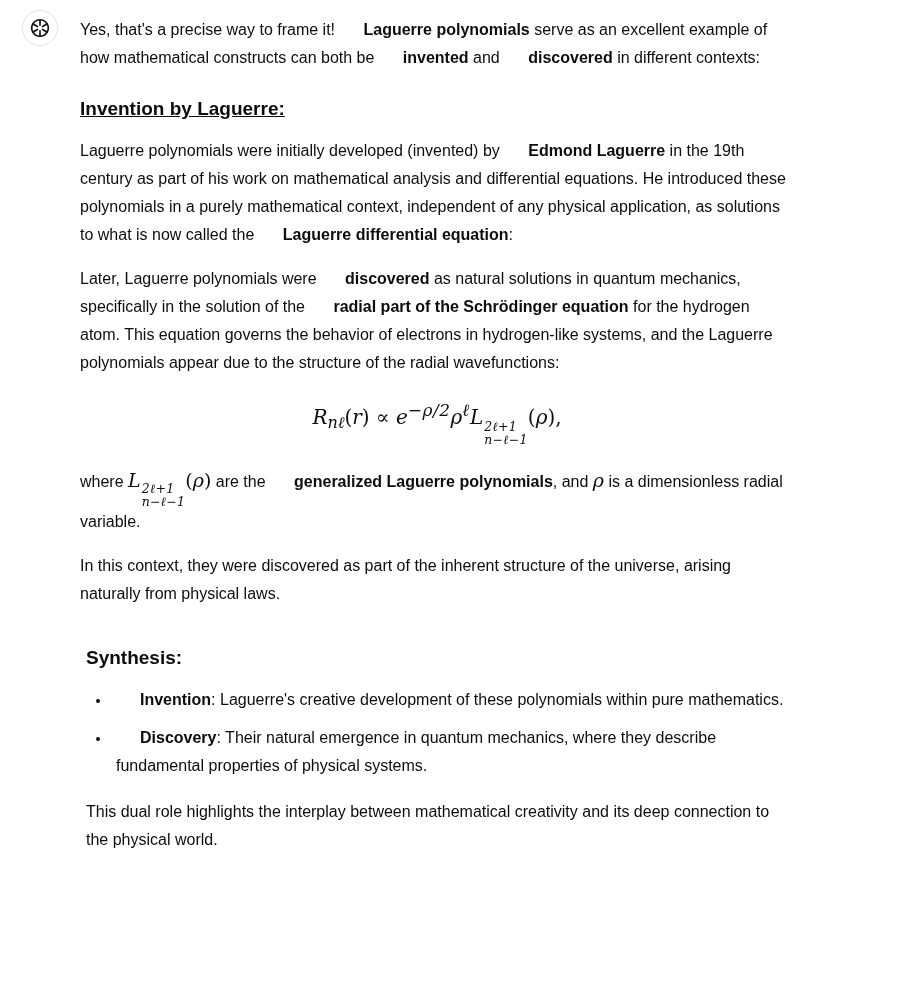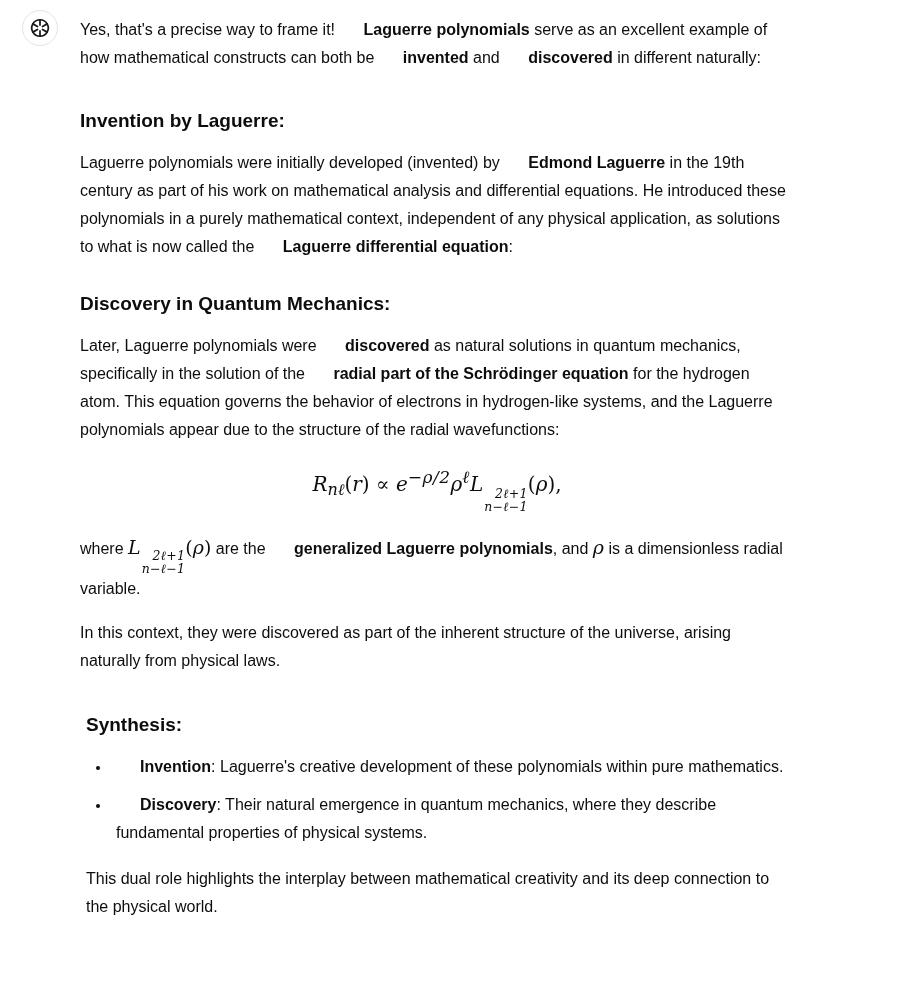--- a/index.html
+++ b/index.html
@@ -26,21 +26,21 @@
   
   .eq {
     text-align: center; font-family: "DejaVu Serif", "Liberation Serif", serif;
     font-size: 20px; line-height: 34px; margin: 16px 0 20px 0; white-space: nowrap;
   }
   .v { font-style: italic; }
   .sup { font-size: 17px; vertical-align: 8px; letter-spacing: 0.5px; }
   .sub { font-size: 16px; vertical-align: -4px; }
   .pr { font-size: 17px; letter-spacing: -1px; }
   .ss {
-    display: inline-flex; flex-direction: column; text-align: right;
+    display: inline-flex; flex-direction: column; text-align: left;
     font-size: 12.5px; line-height: 13px; vertical-align: -7px; margin-left: 1px;
     letter-spacing: 0.3px;
   }
   .imath { font-family: "DejaVu Serif", "Liberation Serif", serif; font-size: 19px; }
   .imath .ss { vertical-align: -6px; }
   
   .tail { margin-left: 6px; }
   ul.list { margin: 0 0 18px 0; padding-left: 25px; }
   ul.list li { margin: 0 0 10px 0; padding-left: 5px; }
   ul.list li::marker { font-size: 13px; }
@@ -55,29 +55,28 @@
       <path d="M12 3 A9 9 0 0 1 19.79 7.5 L14.73 10.43" transform="rotate(60 12 12)"></path>
       <path d="M12 3 A9 9 0 0 1 19.79 7.5 L14.73 10.43" transform="rotate(120 12 12)"></path>
       <path d="M12 3 A9 9 0 0 1 19.79 7.5 L14.73 10.43" transform="rotate(180 12 12)"></path>
       <path d="M12 3 A9 9 0 0 1 19.79 7.5 L14.73 10.43" transform="rotate(240 12 12)"></path>
       <path d="M12 3 A9 9 0 0 1 19.79 7.5 L14.73 10.43" transform="rotate(300 12 12)"></path>
     </svg>
   </div>
 
   <div class="content">
 
-    <p class="para"><span>Yes, that's a precise way to frame it! </span><span class="b">Laguerre polynomials</span><span> serve as an excellent example of how mathematical constructs can both be </span><span class="b">invented</span><span> and </span><span class="b">discovered</span><span> in different naturally:</span></p>
+    <p class="para"><span>Yes, that's a precise way to frame it! </span><span class="b">Laguerre polynomials</span><span> serve as an excellent example of how mathematical constructs can both be </span><span class="b">invented</span><span> and </span><span class="b">discovered</span><span> in different contexts:</span></p>
 
-    <h3 class="h" style="margin-top:36px;">Invention by Laguerre:</h3>
+    <h3 class="h" style="margin-top:24px;text-decoration:underline;">Invention by Laguerre:</h3>
 
     <p class="para"><span>Laguerre polynomials were initially developed (invented) by </span><span class="b">Edmond Laguerre</span><span> in the 19th century as part of his work on mathematical analysis and differential equations. He introduced these polynomials in a purely mathematical context, independent of any physical application, as solutions to what is now called the </span><span class="b">Laguerre differential equation</span><span>:</span></p>
 
 
 
-    <h3 class="h">Discovery in Quantum Mechanics:</h3>
 
     <p class="para"><span>Later, Laguerre polynomials were </span><span class="b">discovered</span><span> as natural solutions in quantum mechanics, specifically in the solution of the </span><span class="b">radial part of the Schrödinger equation</span><span> for the hydrogen atom. This equation governs the behavior of electrons in hydrogen-like systems, and the Laguerre polynomials appear due to the structure of the radial wavefunctions:</span></p>
 
     <div class="eq"><span class="v">R</span><span class="sub v">nℓ</span><span>(</span><span class="v">r</span><span>) ∝ </span><span class="v">e</span><span class="sup v">−ρ/2</span><span class="v">ρ</span><span class="sup v">ℓ</span><span class="v">L</span><span class="ss">
           <span class="v">2ℓ+1</span>
           <span class="v">n−ℓ−1</span>
         </span><span>(</span><span class="v">ρ</span><span>),</span></div>
 
     <p class="para"><span>where </span><span class="imath"><span class="v">L</span><span class="ss">
             <span class="v">2ℓ+1</span>

